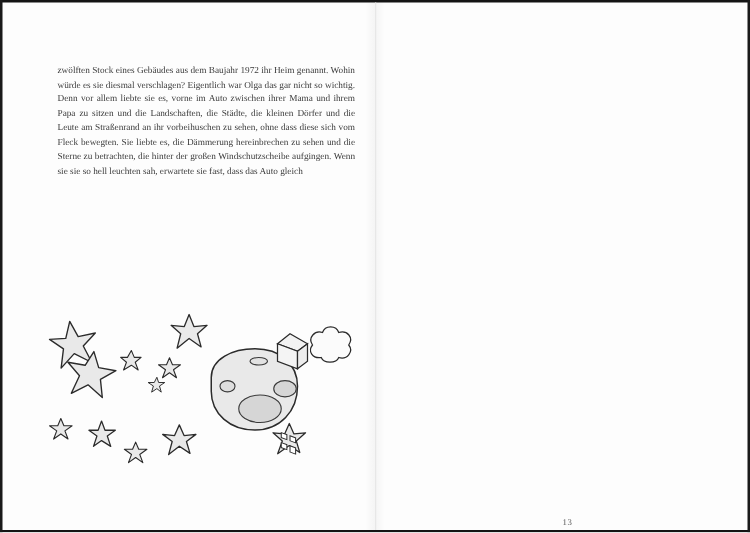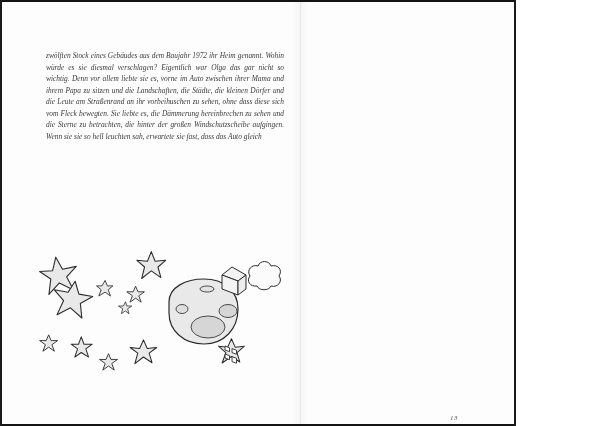--- a/index.html
+++ b/index.html
@@ -2,26 +2,25 @@
 <html><head>
 <meta charset="utf-8">
 <style>
   html, body {
     margin: 0;
     padding: 0;
     background: #ffffff;
   }
   #page {
     position: relative;
-    width: 516px;
+    width: 600px;
     height: 426px;
     background: #fdfdfd;
     overflow: hidden;
     font-family: "Liberation Serif", "DejaVu Serif", serif;
-    font-style: italic;
   }
   .edge-top, .edge-bottom {
     position: absolute;
     left: 0;
     width: 600px;
     height: 2px;
     background: #141414;
   }
   .edge-top { top: 0; }
   .edge-bottom { bottom: 0; }

